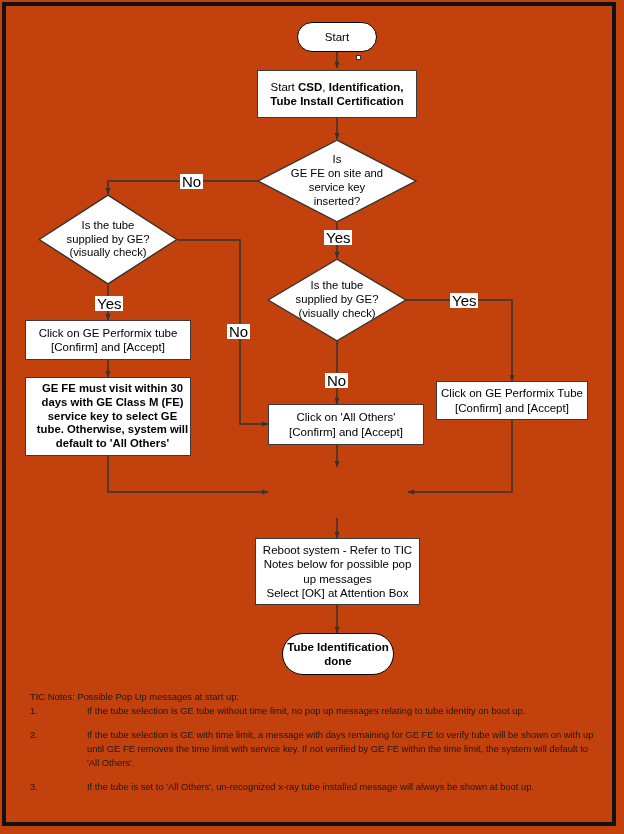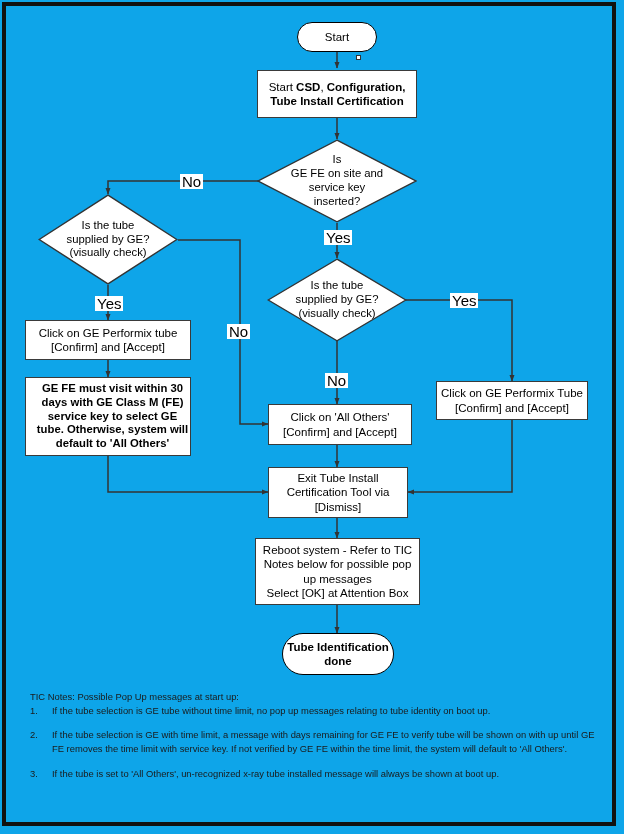--- a/index.html
+++ b/index.html
@@ -8,21 +8,21 @@
     padding: 0;
     background: #ffffff;
   }
   body {
     font-family: "Liberation Sans", sans-serif;
   }
   #page {
     position: relative;
     width: 624px;
     height: 834px;
-    background: #0ea5e9;
+    background: #c2410c;
     overflow: hidden;
   }
   #frame {
     position: absolute;
     left: 2px;
     top: 2px;
     width: 614px;
     height: 824px;
     border: 4px solid #111111;
     box-sizing: border-box;
@@ -108,20 +108,21 @@
   .note-row {
     display: flex;
     margin-bottom: 11px;
   }
   .note-num {
     width: 22px;
     flex: 0 0 22px;
   }
   .note-txt {
     flex: 1 1 auto;
+    margin-left: 35px;
   }
   .sq-marker {
     position: absolute;
     width: 5px;
     height: 5px;
     border: 1.2px solid #333;
     background: #fff;
     box-sizing: border-box;
   }
 </style>
@@ -168,21 +169,21 @@
     </g>
   </svg>
 
   <div class="node terminator" style="left:297px; top:22px; width:80px; height:30px;">
     <span class="txt">Start</span>
   </div>
 
   <div class="sq-marker" style="left:356px; top:55px;"></div>
 
   <div class="node process" style="left:257px; top:70px; width:160px; height:48px;">
-    <span class="txt"><span>Start </span><b>CSD</b><span>, </span><b>Configuration,
+    <span class="txt"><span>Start </span><b>CSD</b><span>, </span><b>Identification,
 Tube Install Certification</b></span>
   </div>
 
   <div class="diamond-wrap" style="left:257px; top:139px; width:160px; height:84px;">
     <svg width="160" height="84" viewBox="0 0 160 84">
       <polygon points="80,1.2 158.8,42 80,82.8 1.2,42" fill="#ffffff" stroke="#333333" stroke-width="1.4"></polygon>
     </svg>
     <span class="dlabel">Is
 GE FE on site and
 service key
@@ -222,35 +223,30 @@
       <polygon points="70,1.2 138.8,42 70,82.8 1.2,42" fill="#ffffff" stroke="#333333" stroke-width="1.4"></polygon>
     </svg>
     <span class="dlabel">Is the tube
 supplied by GE?
 (visually check)</span>
   </div>
 
   <div class="edge-label" style="left:450px; top:293px;">Yes</div>
   <div class="edge-label" style="left:325px; top:373px;">No</div>
 
-  <div class="node process" style="left:268px; top:404px; width:144px; height:41px;">
+  <div class="node process" style="left:268px; top:404px; width:156px; height:41px;">
     <span class="txt">Click on 'All Others'
 [Confirm] and [Accept]</span>
   </div>
 
   <div class="node process" style="left:436px; top:381px; width:152px; height:39px;">
     <span class="txt">Click on GE Performix Tube
 [Confirm] and [Accept]</span>
   </div>
 
-  <div class="node process" style="left:268px; top:467px; width:140px; height:51px;">
-    <span class="txt">Exit Tube Install
-Certification Tool via
-[Dismiss]</span>
-  </div>
 
   <div class="node terminator bold" style="left:282px; top:633px; width:112px; height:42px;">
     <span class="txt">Tube Identification
 done</span>
   </div>
 
   <div class="node process" style="left:255px; top:538px; width:165px; height:67px;">
     <span class="txt">Reboot system - Refer to TIC
 Notes below for possible pop
 up messages

